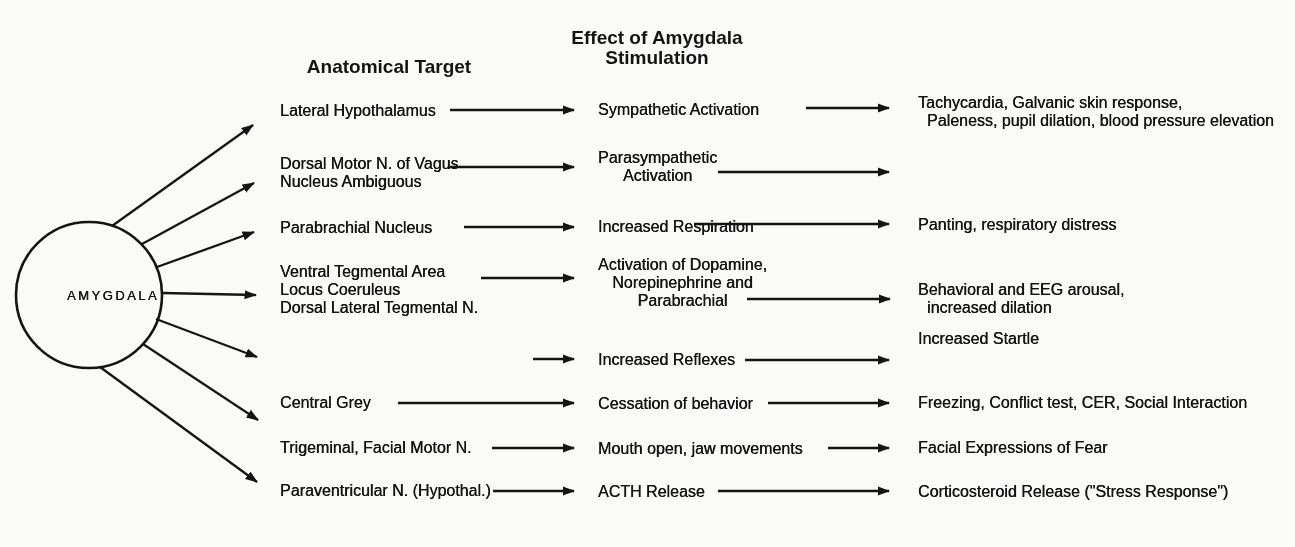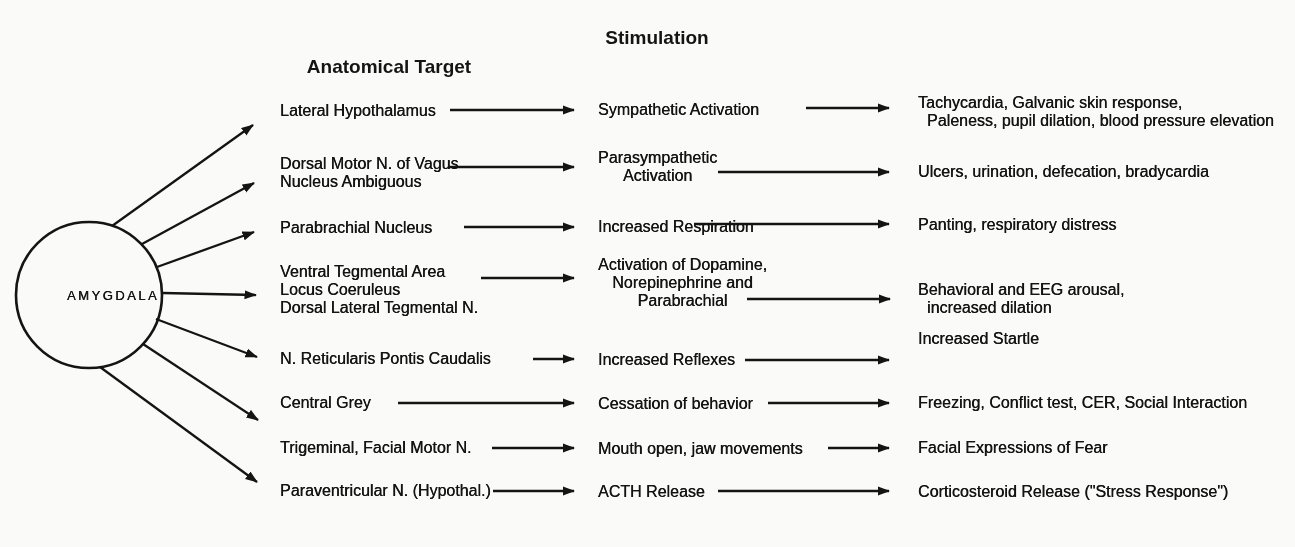--- a/index.html
+++ b/index.html
@@ -89,42 +89,40 @@
       <line x1="718" y1="491" x2="889" y2="491" marker-end="url(#ah)"></line>
     </g>
   </svg>
 
   <div class="node-label">AMYGDALA</div>
 
   <div class="hdr" style="left:389px;top:57px;">
     <span>Anatomical Target</span>
   </div>
   <div class="hdr" style="left:657px;top:28px;">
+    <span>Effect of Amygdala</span>
     <span>Stimulation</span>
   </div>
   <div class="hdr" style="left:1050px;top:29px;">
   </div>
 
   <div class="cell" style="left:268px;top:102px;">
     <span>Lateral Hypothalamus</span>
   </div>
   <div class="cell" style="left:268px;top:155px;">
     <span>Dorsal Motor N. of Vagus</span>
     <span>Nucleus Ambiguous</span>
   </div>
   <div class="cell" style="left:268px;top:219px;text-align:center;">
     <span>Parabrachial Nucleus</span>
   </div>
   <div class="cell" style="left:268px;top:263px;">
     <span>Ventral Tegmental Area</span>
     <span>Locus Coeruleus</span>
     <span>Dorsal Lateral Tegmental N.</span>
-  </div>
-  <div class="cell" style="left:268px;top:350px;">
-    <span>N. Reticularis Pontis Caudalis</span>
   </div>
   <div class="cell" style="left:268px;top:394px;">
     <span>Central Grey</span>
   </div>
   <div class="cell" style="left:268px;top:439px;">
     <span>Trigeminal, Facial Motor N.</span>
   </div>
   <div class="cell" style="left:268px;top:482px;">
     <span>Paraventricular N. (Hypothal.)</span>
   </div>
@@ -154,23 +152,20 @@
     <span>Mouth open, jaw movements</span>
   </div>
   <div class="cell effect" style="left:586px;top:483px;">
     <span>ACTH Release</span>
   </div>
 
   <div class="cell indent2" style="left:906px;top:94px;">
     <span>Tachycardia, Galvanic skin response,</span>
     <span>Paleness, pupil dilation, blood pressure elevation</span>
   </div>
-  <div class="cell" style="left:906px;top:163px;">
-    <span>Ulcers, urination, defecation, bradycardia</span>
-  </div>
   <div class="cell" style="left:906px;top:216px;">
     <span>Panting, respiratory distress</span>
   </div>
   <div class="cell indent2" style="left:906px;top:281px;">
     <span>Behavioral and EEG arousal,</span>
     <span>increased dilation</span>
   </div>
   <div class="cell" style="left:906px;top:330px;">
     <span>Increased Startle</span>
   </div>

